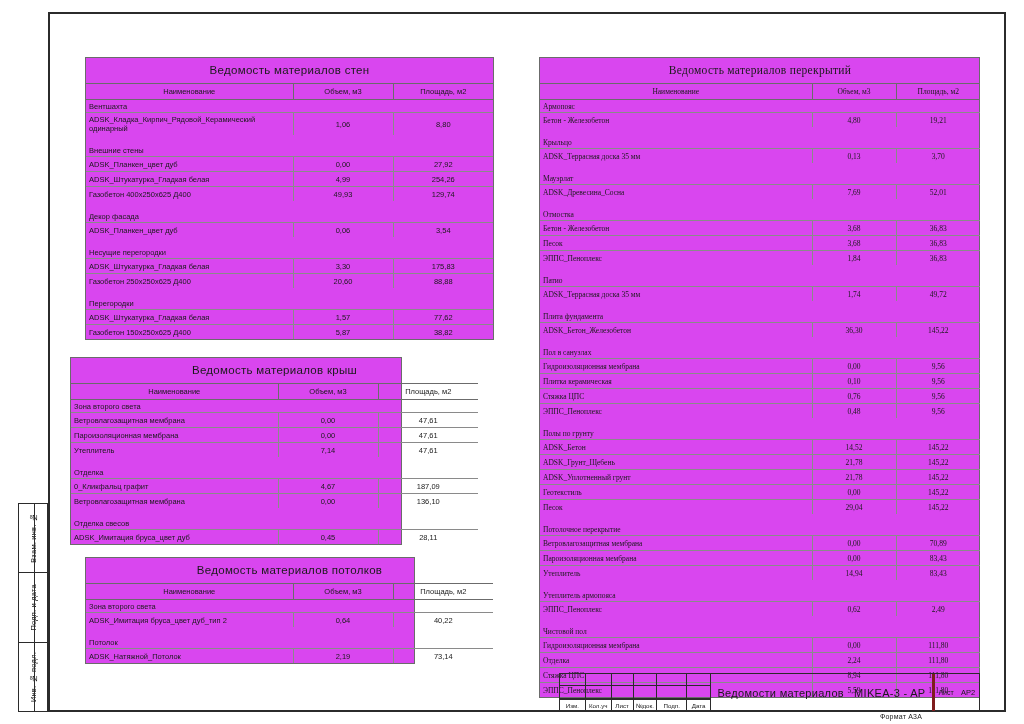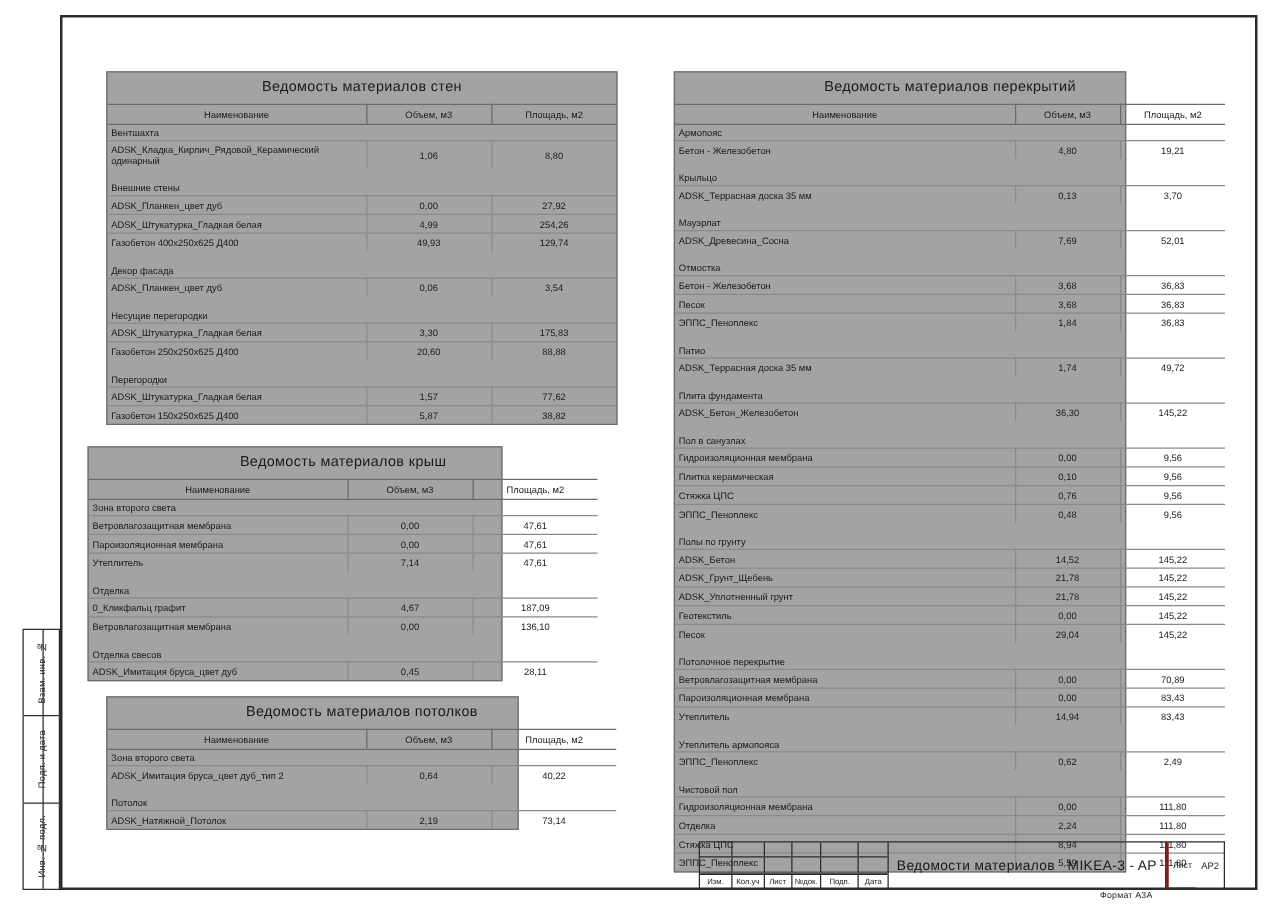--- a/index.html
+++ b/index.html
@@ -65,21 +65,21 @@
     bottom: 0;
     width: 1px;
     background: #2b2b2b;
   }
 
   
   .mat-table {
     position: absolute;
     border: 1px solid #6b6b6b;
     box-sizing: border-box;
-    background: #a3a3a3;
+    background: #d946ef;
   }
   .mat-table table {
     border-collapse: collapse;
     width: 100%;
     table-layout: fixed;
   }
   .tbl-title td {
     text-align: center;
     font-size: 11.5px;
     padding: 6px 2px 7px 2px;
@@ -113,21 +113,21 @@
     height: 10px;
   }
   tr.item td:last-child { border-right: none; }
   tr.item td.name { text-align: left; }
   tr.item td.num { text-align: center; }
 
   
   #table-walls    { left: 85px;  top: 57px;  width: 409px; }
   #table-roofs    { left: 70px;  top: 357px; width: 332px; }
   #table-ceilings { left: 85px;  top: 557px; width: 330px; }
-  #table-floors   { left: 539px; top: 57px;  width: 362px; }
+  #table-floors   { left: 539px; top: 57px;  width: 441px; font-family: Liberation Serif, serif; }
 
   
   #title-block {
     position: absolute;
     left: 559px;
     top: 673px;
     width: 421px;
     height: 39px;
     border: 1px solid #2b2b2b;
     box-sizing: border-box;

